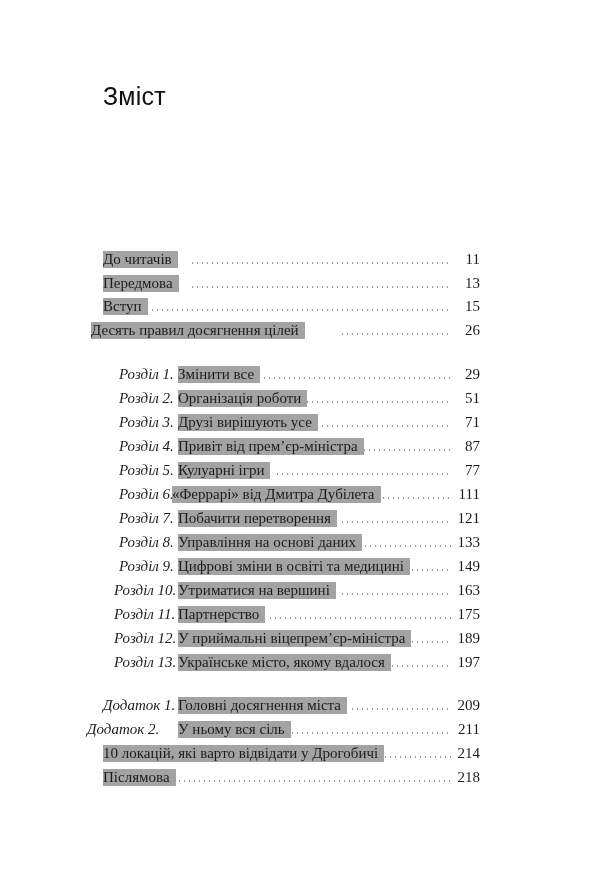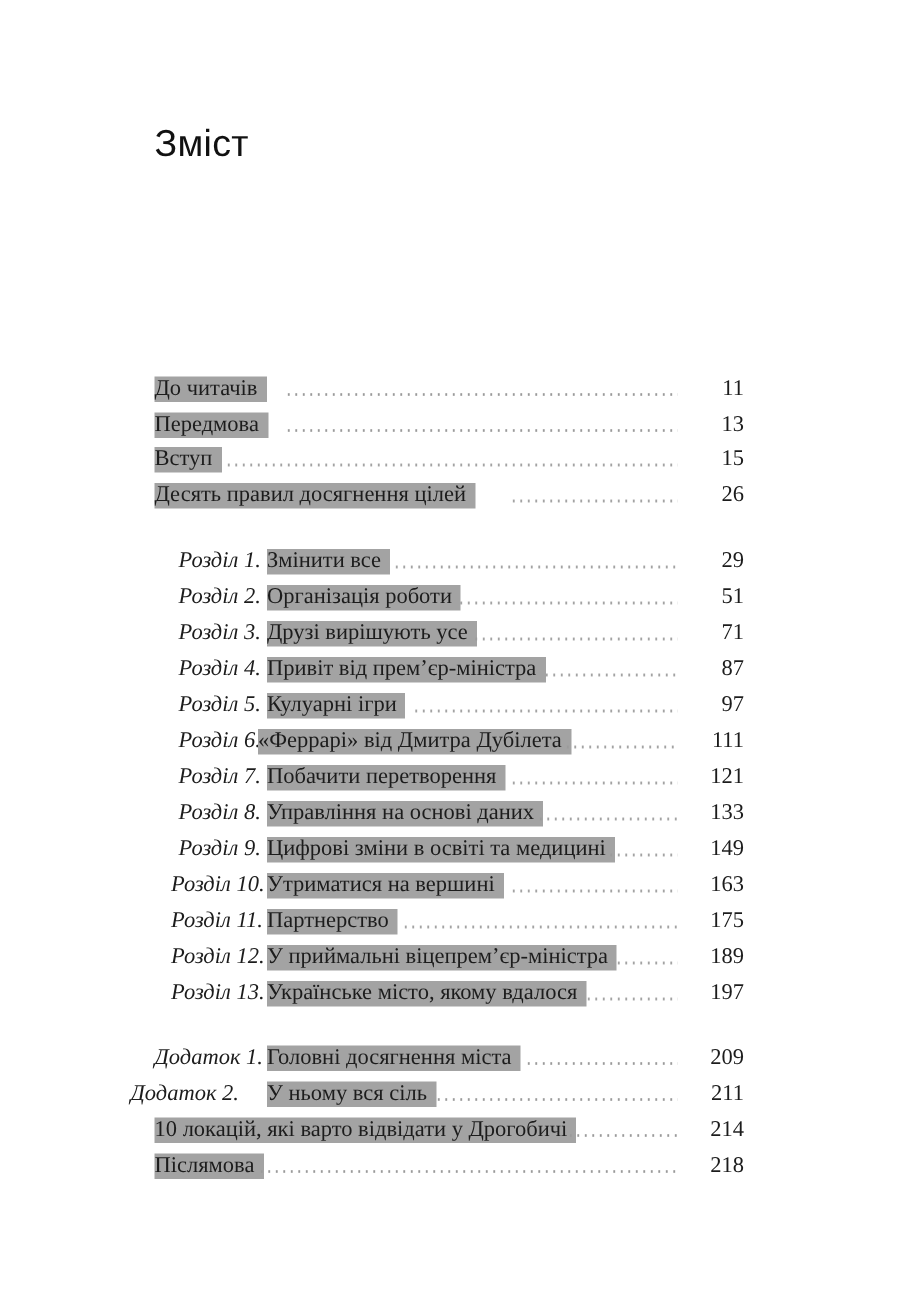--- a/index.html
+++ b/index.html
@@ -20,21 +20,21 @@
     }
     .row .text {
       position: absolute; white-space: nowrap; background: #a3a3a3; padding-right: 6px;
     }
     .row .leader {
       position: absolute; right: 148px; height: 2px; top: 11px;
       background-image: radial-gradient(circle, #9a9a9a 0.7px, transparent 0.9px);
       background-size: 5px 2px; background-repeat: repeat-x;
     }
     .row .page {
-      position: absolute; right: 104px; text-align: left; white-space: nowrap;
+      position: absolute; right: 120px; text-align: left; white-space: nowrap;
     }
   </style>
 </head>
 <body>
 
 <div class="title">Зміст</div>
 
 <div class="toc">
 
   <div class="row" style="top:251px">
@@ -46,21 +46,21 @@
     <span class="text" style="left:103px">Передмова</span>
     <span class="leader" style="left:190px"></span>
     <span class="page">13</span>
   </div>
   <div class="row" style="top:298px">
     <span class="text" style="left:103px">Вступ</span>
     <span class="leader" style="left:150px"></span>
     <span class="page">15</span>
   </div>
   <div class="row" style="top:322px">
-    <span class="text" style="left:103px">Десять правил досягнення цілей</span>
+    <span class="text" style="left:91px">Десять правил досягнення цілей</span>
     <span class="leader" style="left:340px"></span>
     <span class="page">26</span>
   </div>
 
   <div class="row" style="top:366px">
     <span class="label" style="left:119px">Розділ 1.</span>
     <span class="text" style="left:178px">Змінити все</span>
     <span class="leader" style="left:262px"></span>
     <span class="page">29</span>
   </div>
@@ -79,21 +79,21 @@
   <div class="row" style="top:438px">
     <span class="label" style="left:119px">Розділ 4.</span>
     <span class="text" style="left:178px">Привіт від прем’єр-міністра</span>
     <span class="leader" style="left:362px"></span>
     <span class="page">87</span>
   </div>
   <div class="row" style="top:462px">
     <span class="label" style="left:119px">Розділ 5.</span>
     <span class="text" style="left:178px">Кулуарні ігри</span>
     <span class="leader" style="left:275px"></span>
-    <span class="page">97</span>
+    <span class="page">77</span>
   </div>
   <div class="row" style="top:486px">
     <span class="label" style="left:119px">Розділ 6.</span>
     <span class="text" style="left:172px">«Феррарі» від Дмитра Дубілета</span>
     <span class="leader" style="left:376px"></span>
     <span class="page">111</span>
   </div>
   <div class="row" style="top:510px">
     <span class="label" style="left:119px">Розділ 7.</span>
     <span class="text" style="left:178px">Побачити перетворення</span>

